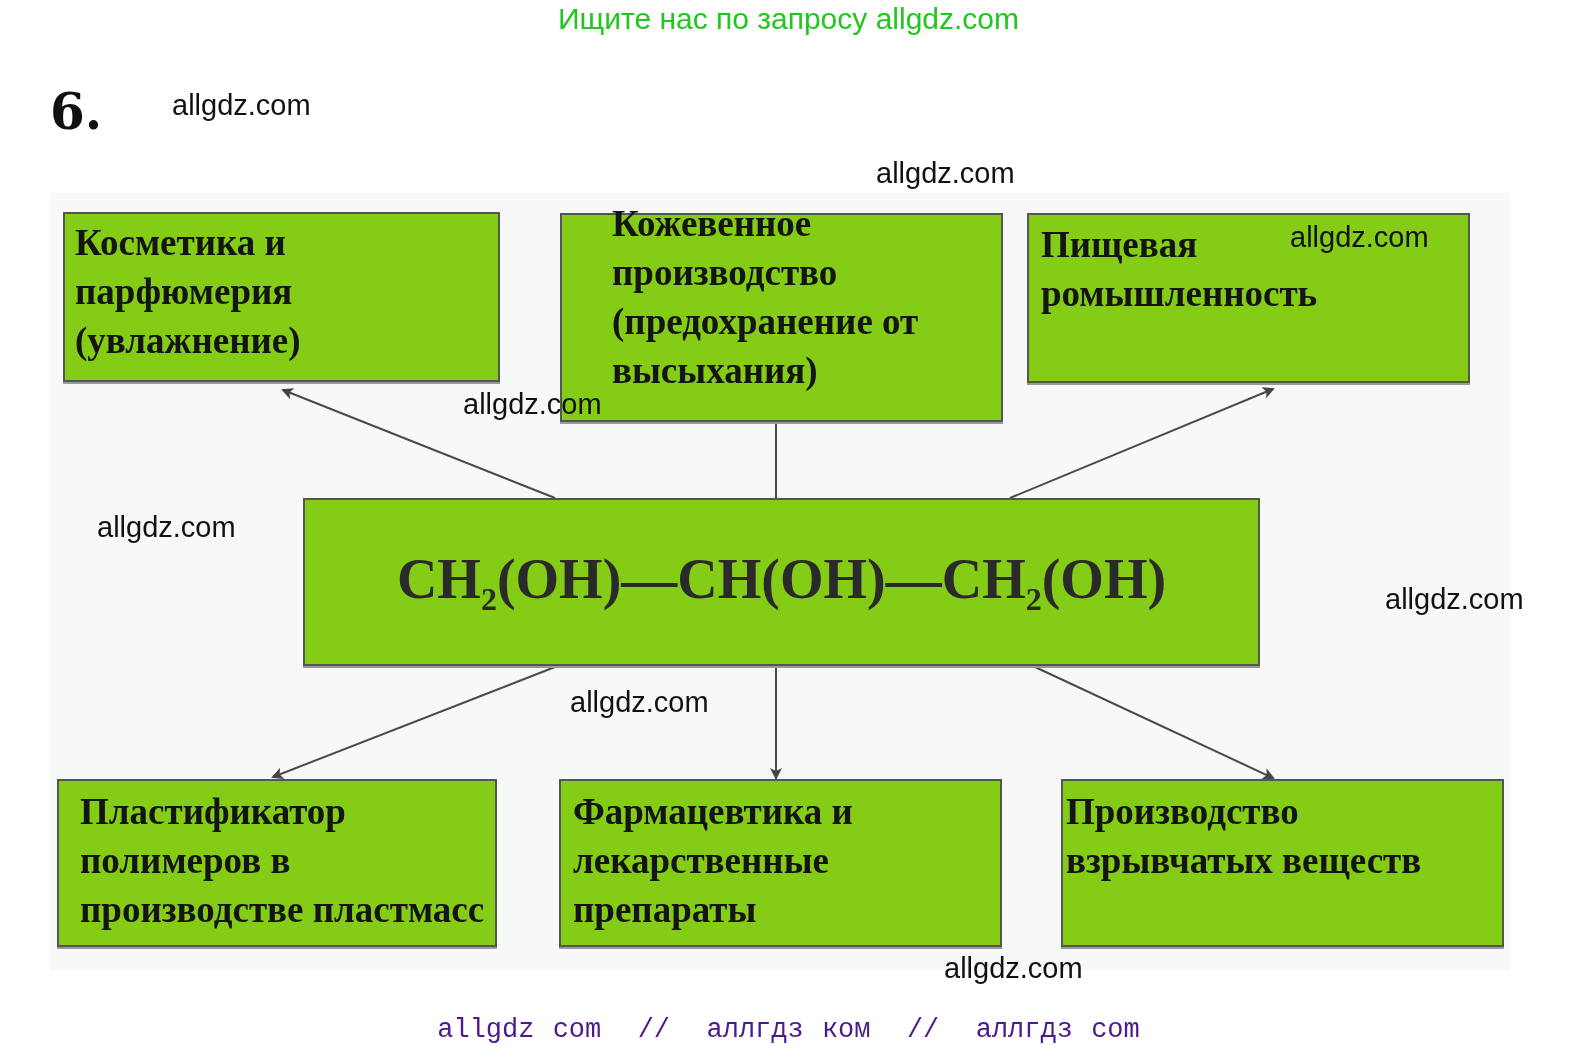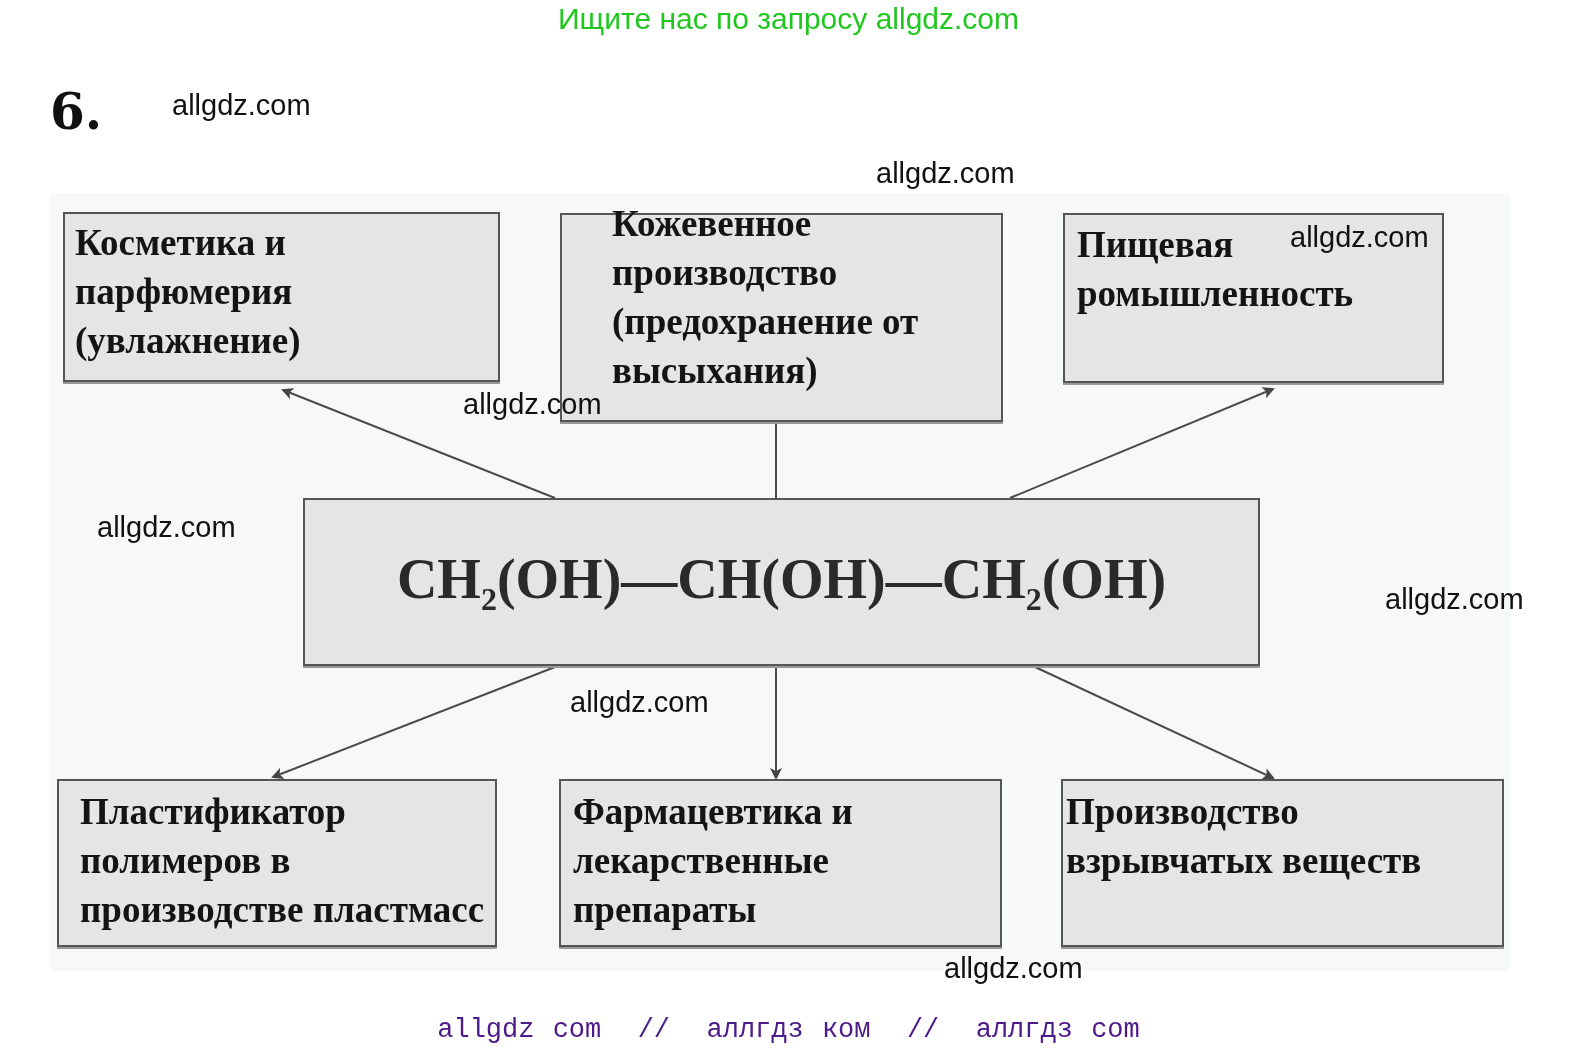--- a/index.html
+++ b/index.html
@@ -2,21 +2,21 @@
 <html><head>
   <meta charset="utf-8">
   <style>
     html, body { margin:0; padding:0; background:#ffffff; }
     body { width:1577px; height:1060px; position:relative; overflow:hidden; font-family:"Liberation Serif", serif; }
     .abs { position:absolute; }
     .top-banner { left:0; width:1577px; top:2px; text-align:center; font-family:"Liberation Sans", sans-serif; font-size:30px; color:#1fc71f; }
     .num { left:50px; top:82px; font-family:"DejaVu Serif", serif; font-weight:bold; font-size:50px; color:#111; }
     .wm { font-family:"Liberation Sans", sans-serif; font-size:29px; color:#111; white-space:nowrap; z-index:5;text-align:center; }
     .scan { left:50px; top:193px; width:1460px; height:778px; background:#f7f8f8; }
-    .box { border:2px solid #555; background:#e5e5e5; box-shadow:0 2px 0 #999; box-sizing:border-box; }
+    .box { border:2px solid #555; background:#84cc16; box-shadow:0 2px 0 #999; box-sizing:border-box; }
     .box-text { font-family:"Liberation Serif", serif; font-weight:bold; font-size:37px; line-height:49px; color:#141414; white-space:pre-line; }
     .formula { font-family:"Liberation Serif", serif; font-weight:bold; font-size:56px; color:#2a2a2a; text-align:center; letter-spacing:0; }
     .formula sub { font-size:32px; vertical-align:-12px; }
     svg.arrows { position:absolute; left:0; top:0; }
     .footer { left:0; width:1577px; top:1015px; text-align:center; font-family:Liberation Mono, monospace; font-size:27px; color:#4d1a8a; word-spacing:2px; }
   </style>
 </head>
 <body>
 
 <div class="abs top-banner">Ищите нас по запросу allgdz.com</div>
@@ -44,21 +44,21 @@
   <div class="box-text" style="padding:4px 0 0 10px;">Косметика и
 парфюмерия
 (увлажнение)</div>
 </div>
 <div class="abs box" style="left:560px;top:213px;width:443px;height:209px;padding-left:42px;">
   <div class="box-text" style="margin-top:-16px;padding-left:8px;">Кожевенное
 производство
 (предохранение от
 высыхания)</div>
 </div>
-<div class="abs box" style="left:1063px;top:213px;width:381px;height:170px;">
+<div class="abs box" style="left:1027px;top:213px;width:443px;height:170px;">
   <div class="box-text" style="padding:5px 0 0 12px;">Пищевая
 ромышленность</div>
 </div>
 
 <div class="abs box" style="left:303px;top:498px;width:957px;height:168px;display:flex;align-items:center;justify-content:center;">
   <div class="formula">
     <span>CH</span><sub>2</sub><span>(OH)—CH(OH)—CH</span><sub>2</sub><span>(OH)</span>
   </div>
 </div>
 

